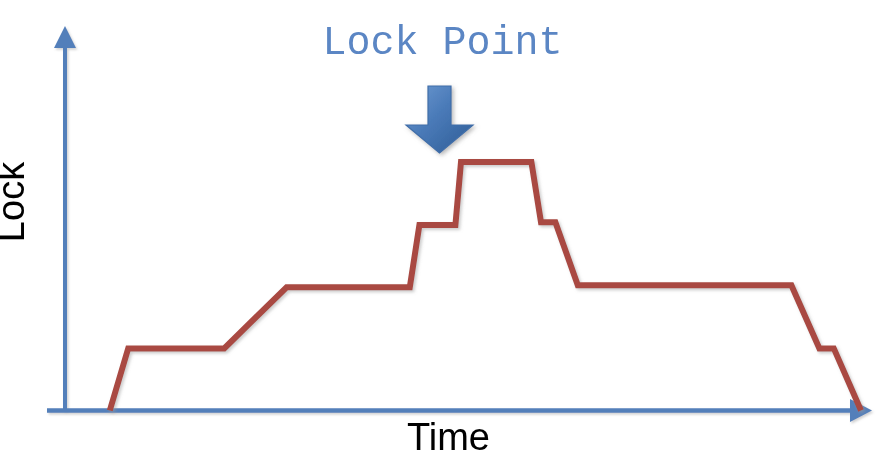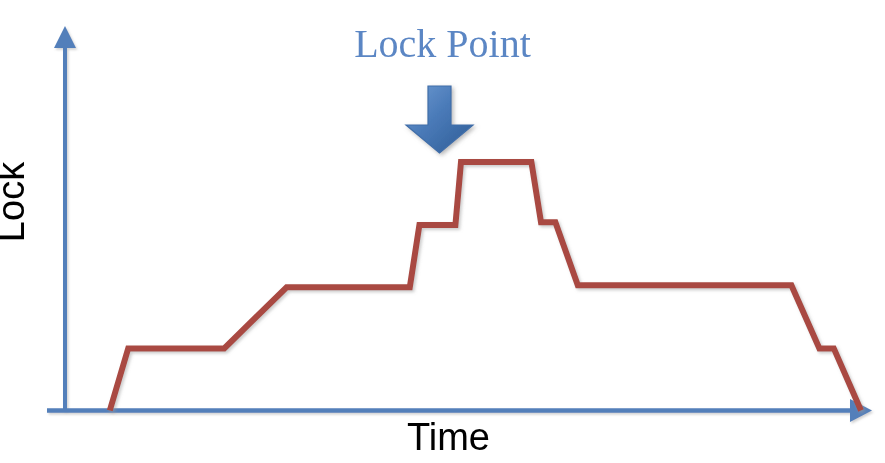--- a/index.html
+++ b/index.html
@@ -58,21 +58,21 @@
     font-size: 38px;
   }
 
   #annotation-label {
     position: absolute;
     left: 0px;
     top: 22px;
     width: 885px;
     text-align: center;
     font-size: 40px;
-    font-family: Liberation Serif, serif;
+    font-family: Liberation Mono, monospace;
     color: #5b86c4;
     white-space: nowrap;
     line-height: 1.1;
   }
 </style>
 </head>
 <body>
 
 <div id="chart-figure">
 

